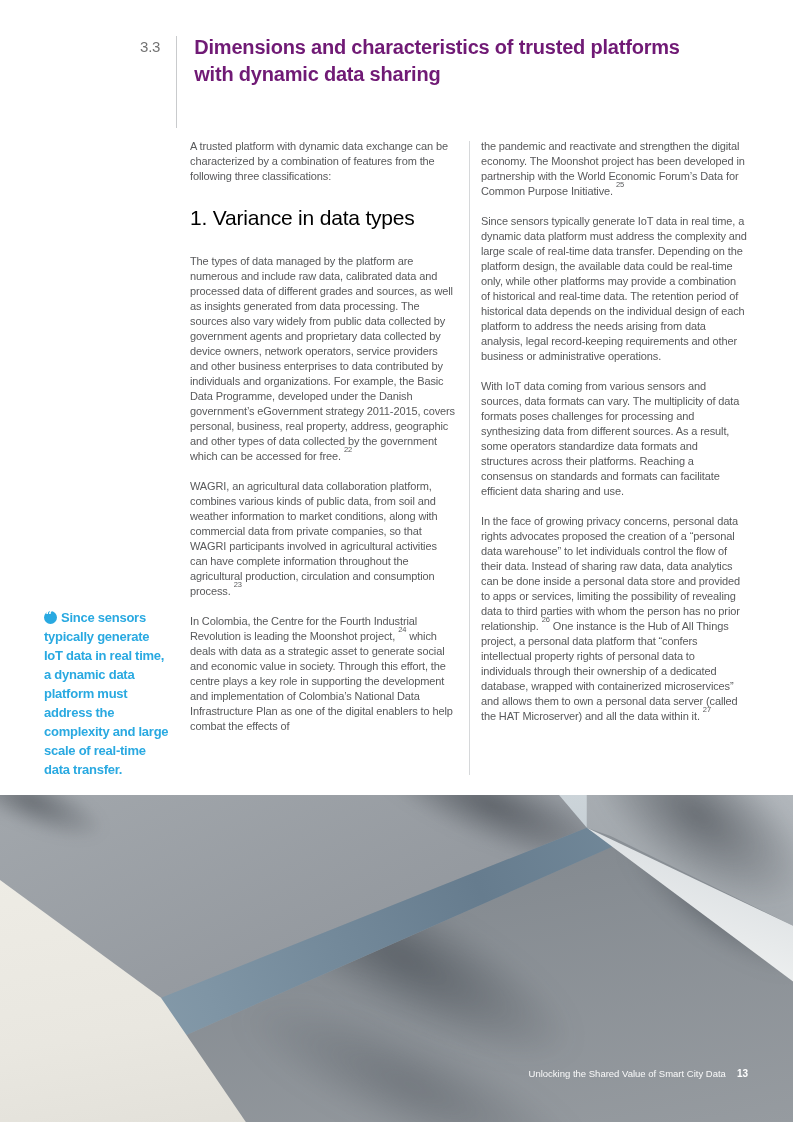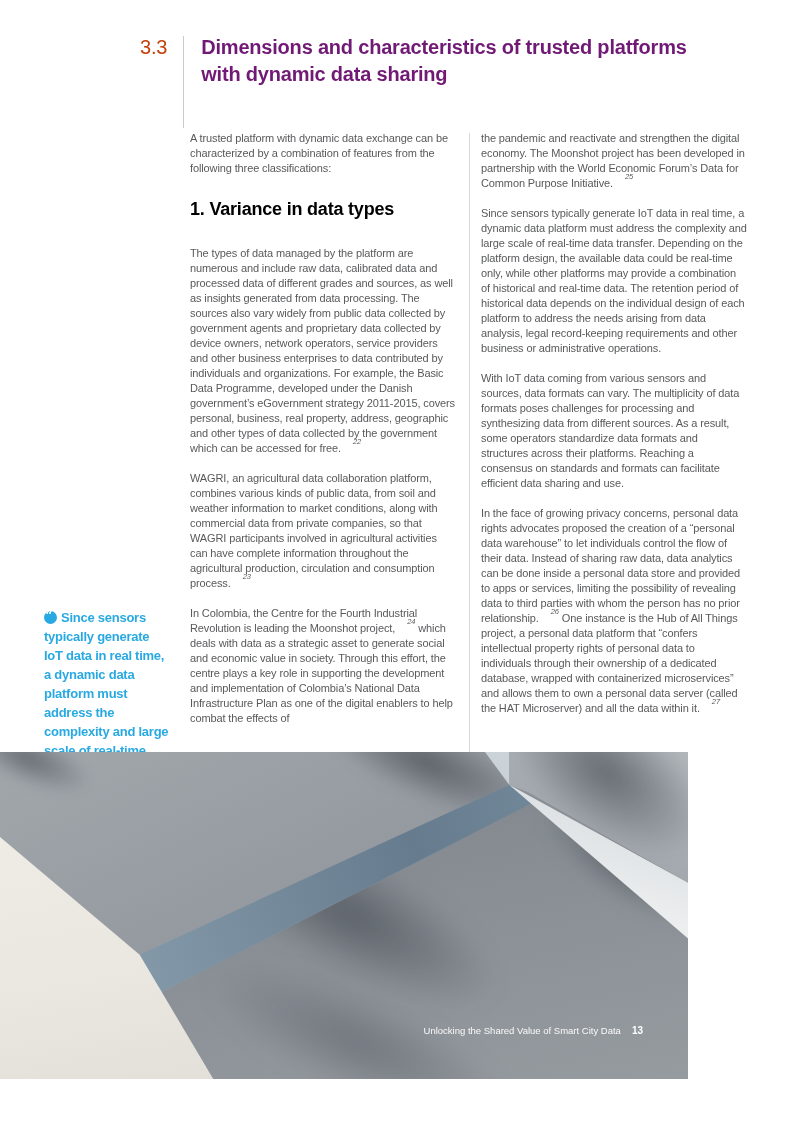--- a/index.html
+++ b/index.html
@@ -5,56 +5,56 @@
   * { margin:0; padding:0; box-sizing:border-box; }
   html,body { background:#ffffff; }
   body { font-family:"Liberation Sans", sans-serif; }
   .page {
     position:relative; width:793px; height:1122px; margin:0 auto;
     background:#ffffff; overflow:hidden;
   }
 
   
   .title-block { position:absolute; left:140px; top:34px; display:flex; align-items:flex-start; }
-  .sec-num { font-size:20px; color:#c2410c; line-height:26px; letter-spacing:-0.2px;text-align:center; }
+  .sec-num { font-size:15px; color:#737373; line-height:26px; letter-spacing:-0.2px;text-align:center; }
   .title-rule { width:1px; height:92px; background:#c9cbcd; margin:2px 17px 0 16px; }
   .page-title {
     font-size:20px; font-weight:bold; color:#701a75; line-height:27px;
     letter-spacing:-0.2px; width:500px;
   }
 
   
-  .columns { position:absolute; left:190px; top:131px; width:557px; display:flex; }
+  .columns { position:absolute; left:190px; top:139px; width:557px; display:flex; }
   .col { font-size:11px; line-height:15px; color:#58595b; letter-spacing:-0.12px; }
   .col-1 { width:279px; padding-right:13px; }
   .col-2 { width:278px; padding-left:12px; }
   .col-divider { position:absolute; left:279px; top:2px; width:1px; height:634px; background:#d6d8da; }
   .col p { margin:0 0 15px 0; }
   .subsection-heading {
-    font-size:18px; font-weight:bold; color:#000; letter-spacing:-0.2px;
+    font-size:21px; font-weight:normal; color:#000; letter-spacing:-0.2px;
     margin:26px 0 29px 0;
   }
-  sup.fn { font-size:7.5px; line-height:0; position:relative; top:-3.5px; margin-left:12px;font-style:italic; }
+  sup.fn { font-size:7.5px; line-height:0; position:relative; top:-3.5px; margin-left:3px; }
 
   
   .pullquote {
     position:absolute; left:44px; top:608px; width:126px;
     font-size:13px; font-weight:bold; line-height:19px; letter-spacing:-0.25px;
   }
   .q-icon {
     display:inline-block; width:13px; height:13px; border-radius:50%;
     vertical-align:-1.5px; margin-right:4px; position:relative;
   }
   .q-icon .q-glyph {
     position:absolute; left:1.5px; top:-1px; color:#fff;
     font-family:"DejaVu Serif", serif; font-size:12px; line-height:13px; letter-spacing:-1px;
   }
 
   
-  .hero { position:absolute; left:0; top:752px; width:688px; height:327px; overflow:hidden;
+  .hero { position:absolute; left:0; top:795px; width:793px; height:327px; overflow:hidden;
           background:linear-gradient(120deg,#a4a9ae 0%, #8d9399 55%, #82888e 100%); }
   .hero .layer { position:absolute; inset:0; }
   .clipwrap { position:absolute; inset:0; overflow:hidden; }
   .plane-topleft {
     clip-path:polygon(0 0, 74% 0, 74% 10%, 20.3% 62%, 0 26%);
     background:linear-gradient(155deg,#a2a7ac 0%, #94999f 45%, #878d94 100%);
   }
   .a-streak1 { position:absolute; left:44%; top:-9%; width:36%; height:24%;
     background:radial-gradient(ellipse at center, rgba(36,41,48,0.5) 0%, rgba(36,41,48,0) 68%);
     transform:rotate(23deg); filter:blur(7px); }

